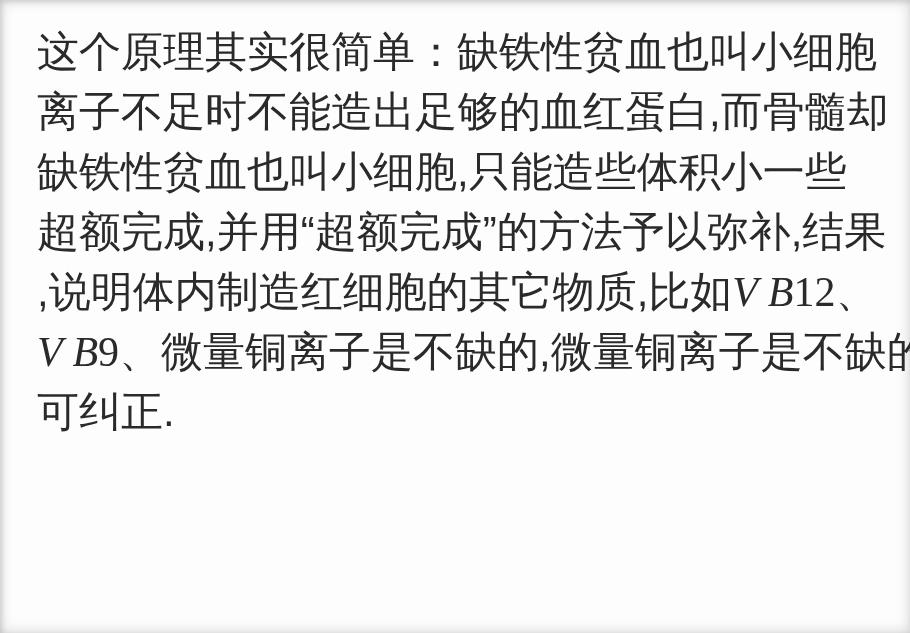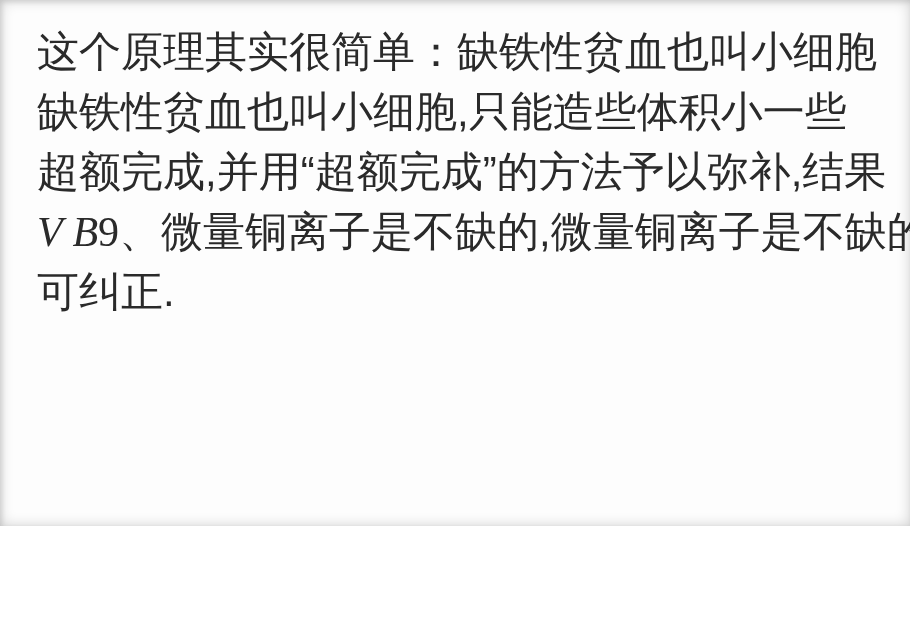--- a/index.html
+++ b/index.html
@@ -3,21 +3,21 @@
 <meta charset="utf-8">
 <style>
   html, body {
     margin: 0;
     padding: 0;
     background: #ffffff;
   }
   .page {
     position: relative;
     width: 910px;
-    height: 526px;
+    height: 633px;
     box-sizing: border-box;
     background: #fdfdfd;
     overflow: hidden;
     padding: 22px 18px 0 37px;
     box-shadow: inset 0 0 14px rgba(0,0,0,0.18), inset 2px 2px 5px rgba(0,0,0,0.10);
     font-family: "Liberation Sans", "DejaVu Sans", sans-serif;
   }
   .text-block {
     width: 100%;
   }
@@ -44,18 +44,20 @@
     font-style: normal;
     font-weight: 400;
   }
 </style>
 </head>
 <body>
 
 <div class="page">
   <div class="text-block">
       <div class="line"><span class="seg seg-cjk">这个原理其实很简单：缺铁性贫血也叫小细胞</span></div>
+      <div class="line"><span class="seg seg-cjk">离子不足时不能造出足够的血红蛋白,而骨髓却</span></div>
       <div class="line"><span class="seg seg-cjk">缺铁性贫血也叫小细胞,只能造些体积小一些</span></div>
       <div class="line"><span class="seg seg-cjk">超额完成,并用“超额完成”的方法予以弥补,结果</span></div>
+      <div class="line"><span class="seg seg-cjk">,说明体内制造红细胞的其它物质,比如</span><span class="seg seg-math-italic">V B</span><span class="seg seg-serif-num">12</span><span class="seg seg-cjk">、</span></div>
       <div class="line"><span class="seg seg-math-italic">V B</span><span class="seg seg-serif-num">9</span><span class="seg seg-cjk">、微量铜离子是不缺的,微量铜离子是不缺的</span></div>
       <div class="line"><span class="seg seg-cjk">可纠正.</span></div>
     </div>
 </div>
 
 </body></html>

